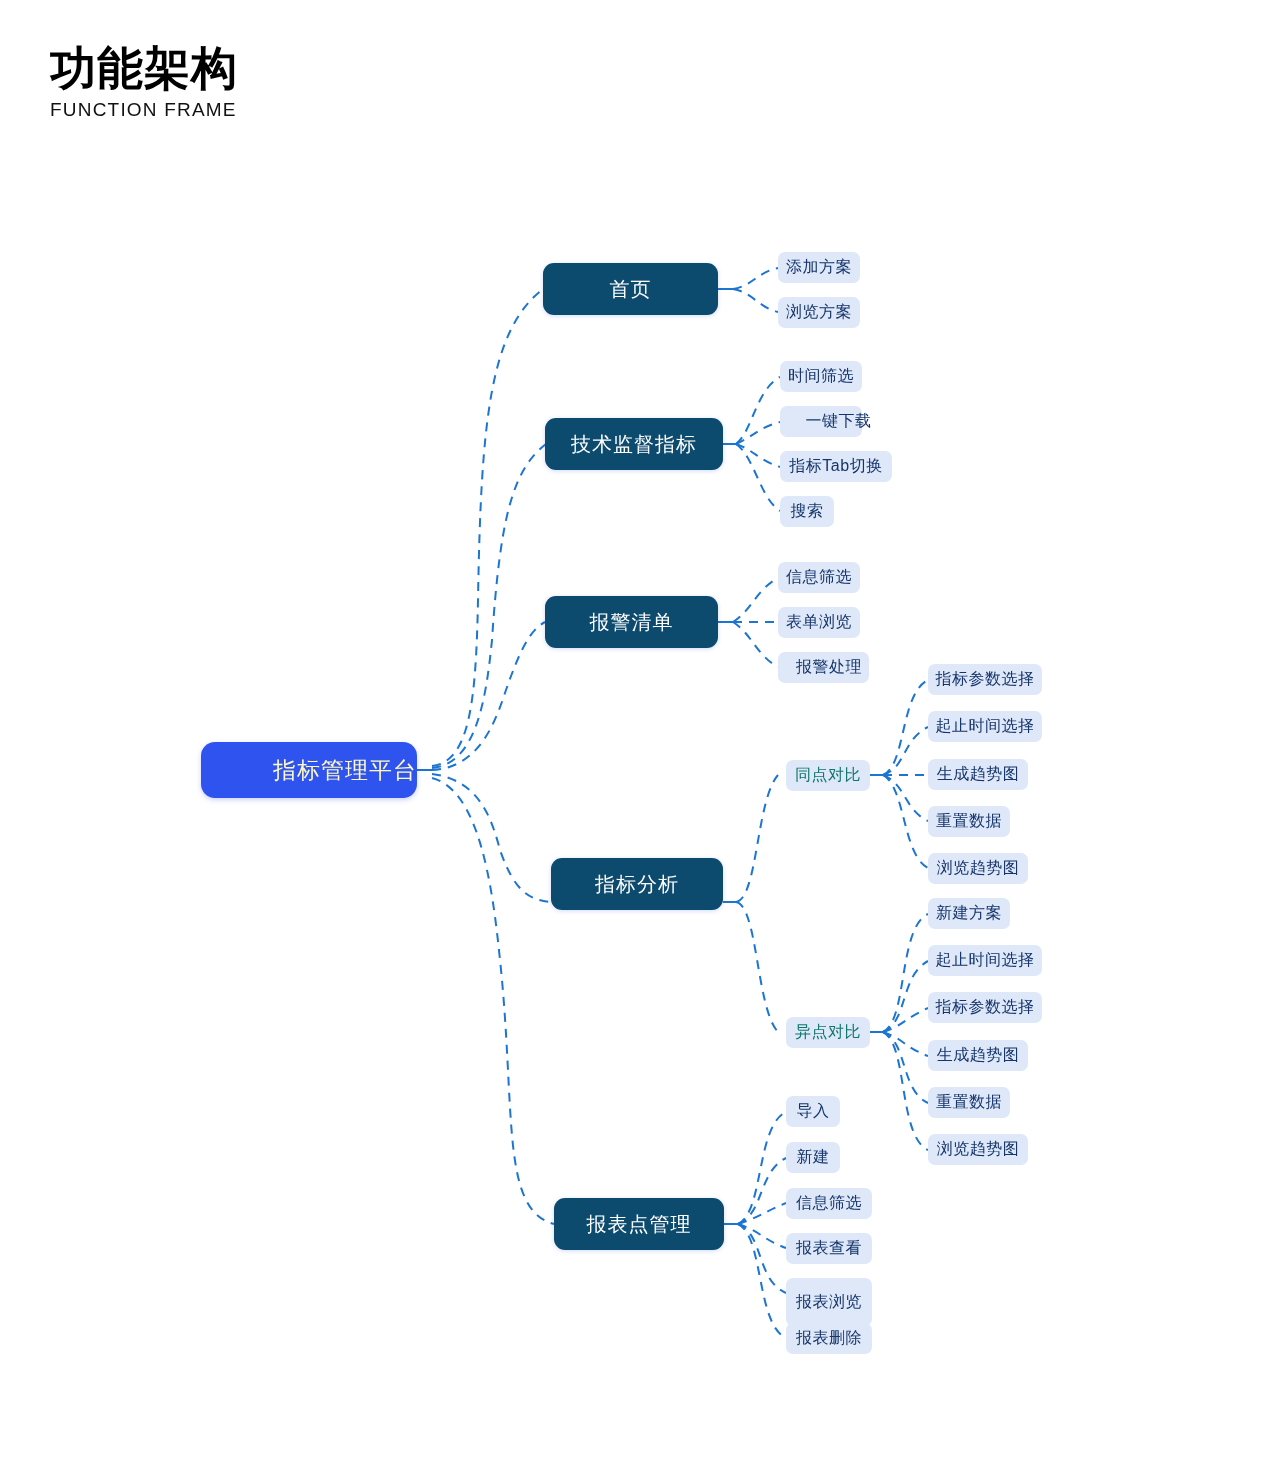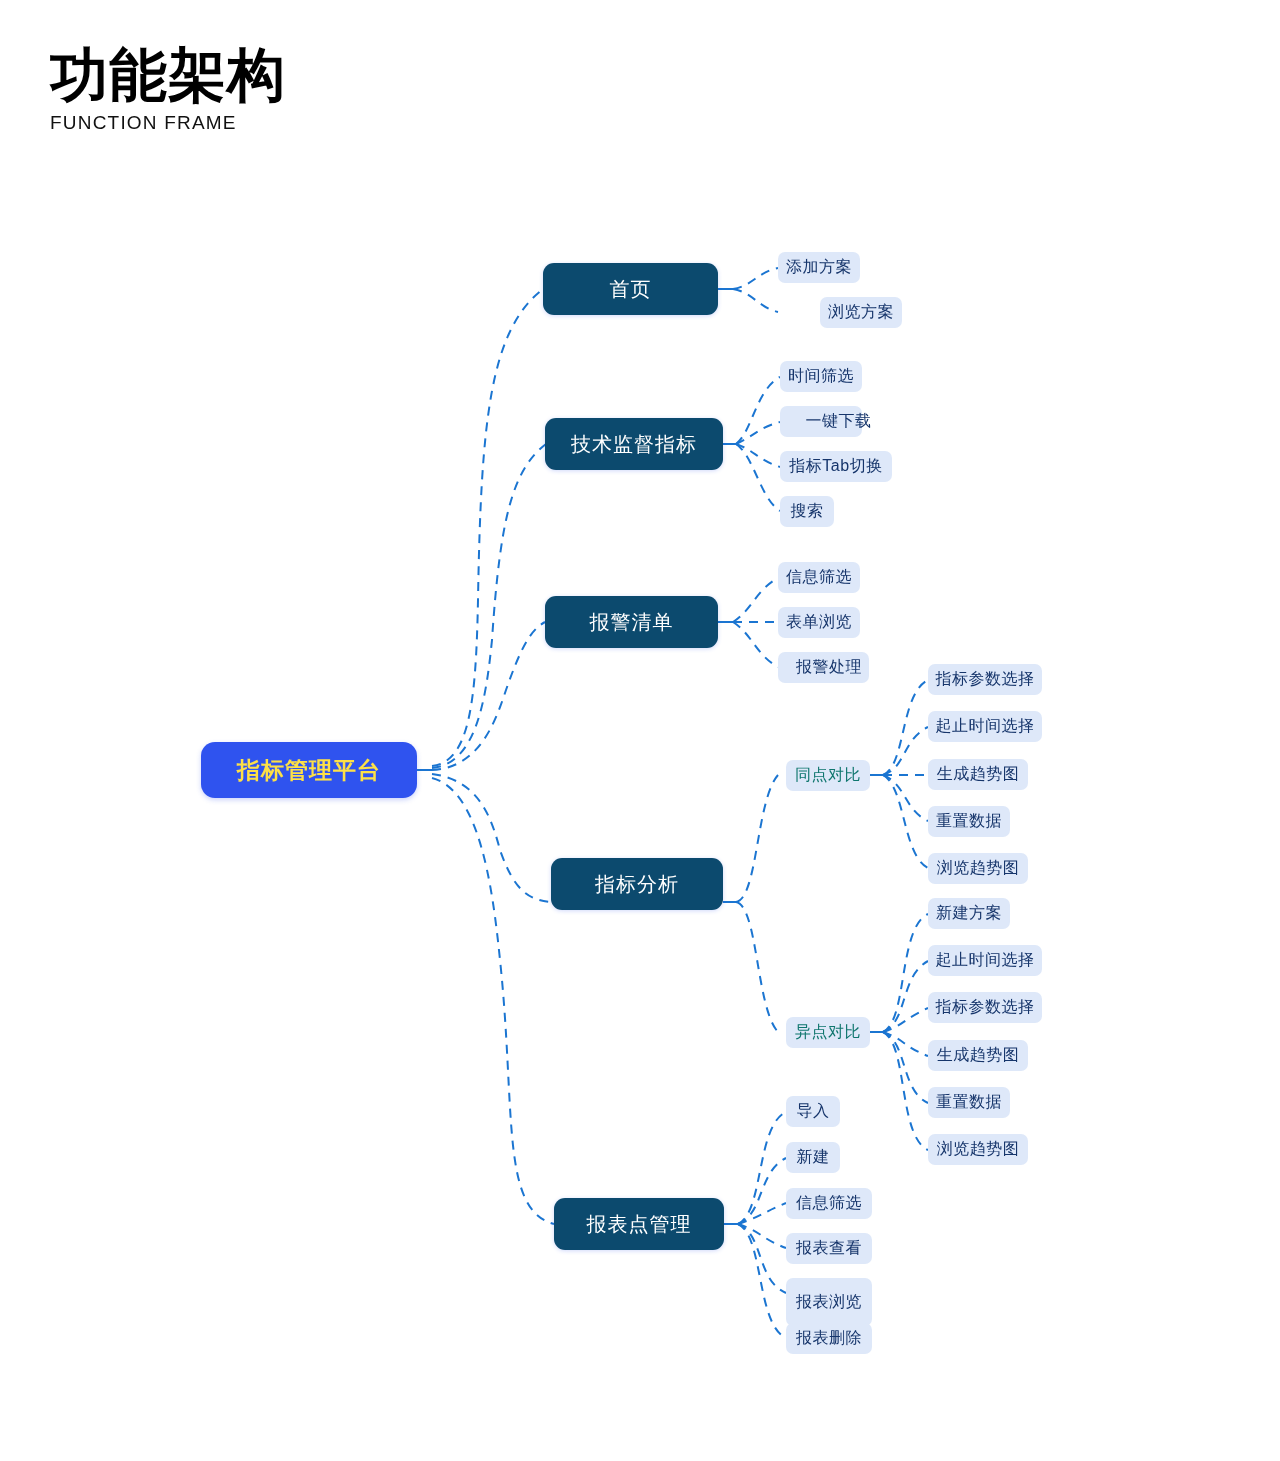--- a/index.html
+++ b/index.html
@@ -7,45 +7,46 @@
     width:1280px;height:1461px;
     background:#ffffff;
     font-family:"Liberation Sans","DejaVu Sans",sans-serif;
     position:relative;overflow:hidden;
   }
   #stage{position:absolute;left:0;top:0;width:1280px;height:1461px;}
 
   
   .header{position:absolute;left:50px;top:45px;}
   .header .zh{
-    font-size:58px;font-weight:700;color:#000000;
+    font-size:46px;font-weight:700;color:#000000;
     letter-spacing:1px;line-height:1.05;
-    font-family:Liberation Sans, sans-serif;
+    font-family:Liberation Serif, serif;
   }
   .header .en{
     font-size:19px;font-weight:400;color:#111111;
     letter-spacing:1.2px;margin-top:6px;
     font-family:"Liberation Sans","DejaVu Sans",sans-serif;
   }
 
   
   svg.links{position:absolute;left:0;top:0;width:1280px;height:1461px;
             pointer-events:none;overflow:visible;}
   svg.links path{fill:none;stroke:#1b75d1;stroke-width:2;
                  stroke-dasharray:9 7;stroke-linecap:butt;}
   svg.links path.solid{stroke-dasharray:none;}
 
   
   .node{position:absolute;box-sizing:border-box;display:flex;
         align-items:center;justify-content:center;white-space:nowrap;}
 
   .root{
-    background:#2f53ef;color:#fde047;border-radius:14px;
-    font-size:23px;font-weight:700;letter-spacing:1px;
+    background:#2f53ef;color:#fef9c3;border-radius:14px;
+    font-size:23px;font-weight:400;letter-spacing:1px;
     box-shadow:0 2px 5px rgba(47,83,239,.25);
+    justify-content:flex-end;
   }
   .lvl1{
     background:#0c4a6e;color:#ffffff;border-radius:11px;
     font-size:20px;font-weight:400;letter-spacing:1px;
     box-shadow:0 1px 4px rgba(51,85,238,.22);
   }
   .leaf{
     background:#dee8f9;color:#16356b;border-radius:7px;
     font-size:16px;font-weight:400;letter-spacing:.5px;
     padding:0 9px;justify-content:center;
@@ -122,21 +123,21 @@
   <div class="node root" style="left:201px;top:742px;width:216px;height:56px;">
     <span>指标管理平台</span>
   </div>
 
   <div class="node lvl1" style="left:543px;top:263px;width:175px;height:52px;">
     <span>首页</span>
   </div>
   <div class="node leaf" style="left:778px;top:252px;width:82px;height:31px;">
     <span>添加方案</span>
   </div>
-  <div class="node leaf" style="left:778px;top:297px;width:82px;height:31px;margin-left:42px;">
+  <div class="node leaf" style="left:778px;top:297px;width:82px;height:31px;">
     <span>浏览方案</span>
   </div>
 
   <div class="node lvl1" style="left:545px;top:418px;width:178px;height:52px;">
     <span>技术监督指标</span>
   </div>
   <div class="node leaf" style="left:780px;top:361px;width:82px;height:31px;">
     <span>时间筛选</span>
   </div>
   <div class="node leaf" style="left:780px;top:406px;width:82px;height:31px;padding-left:44px;">

